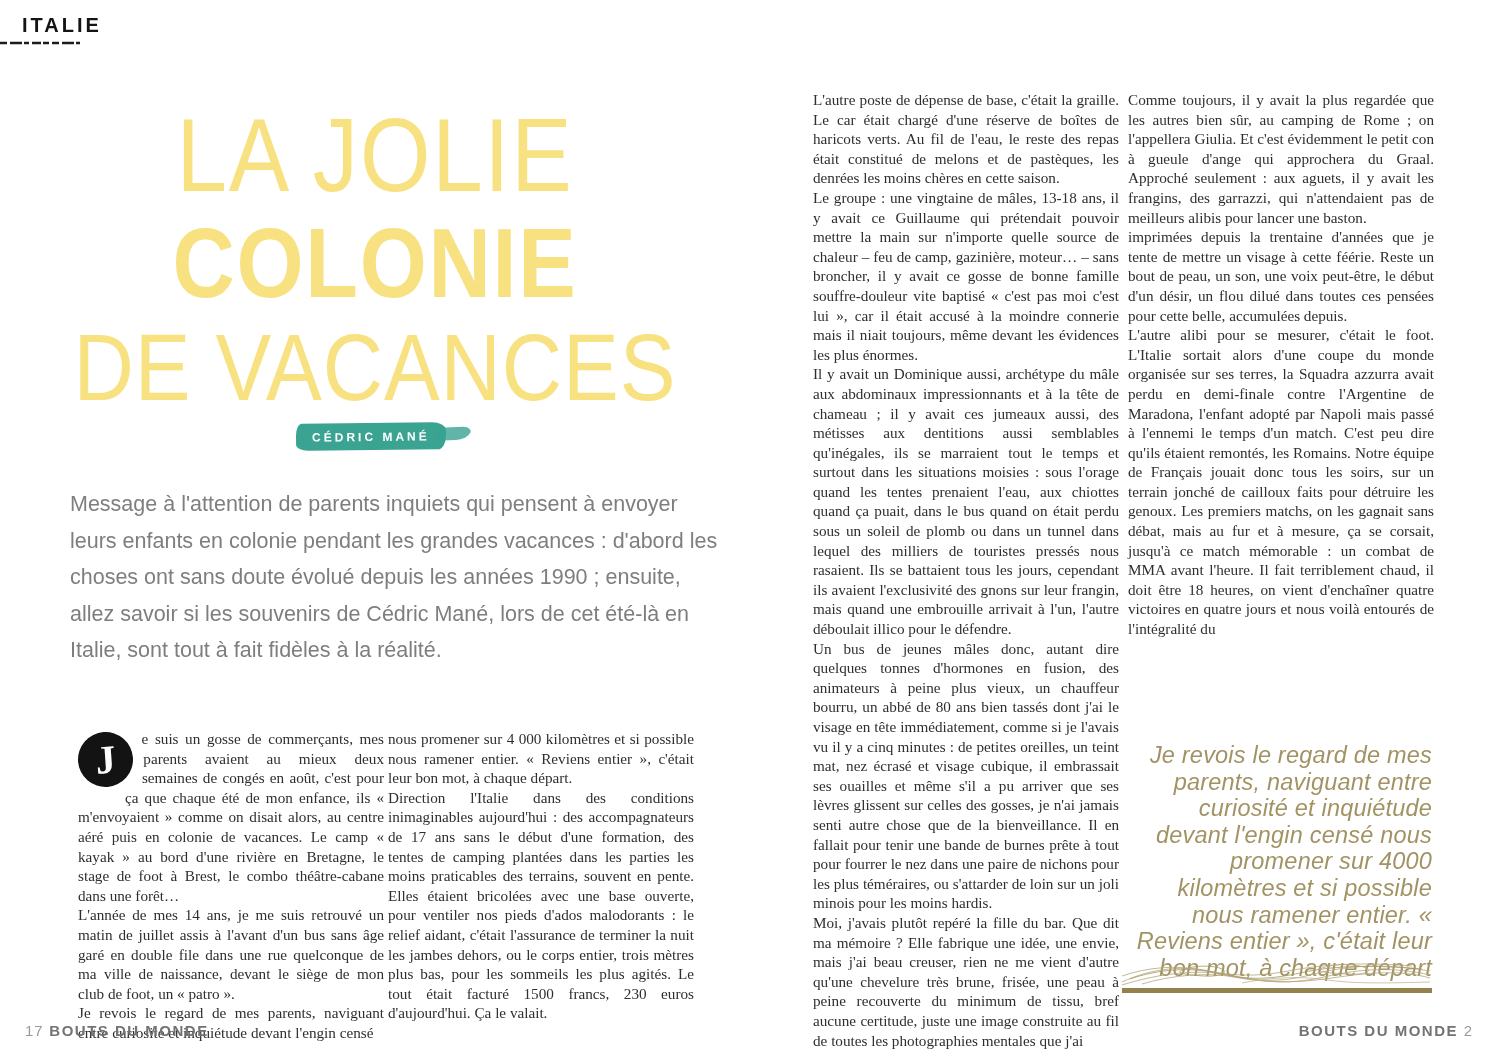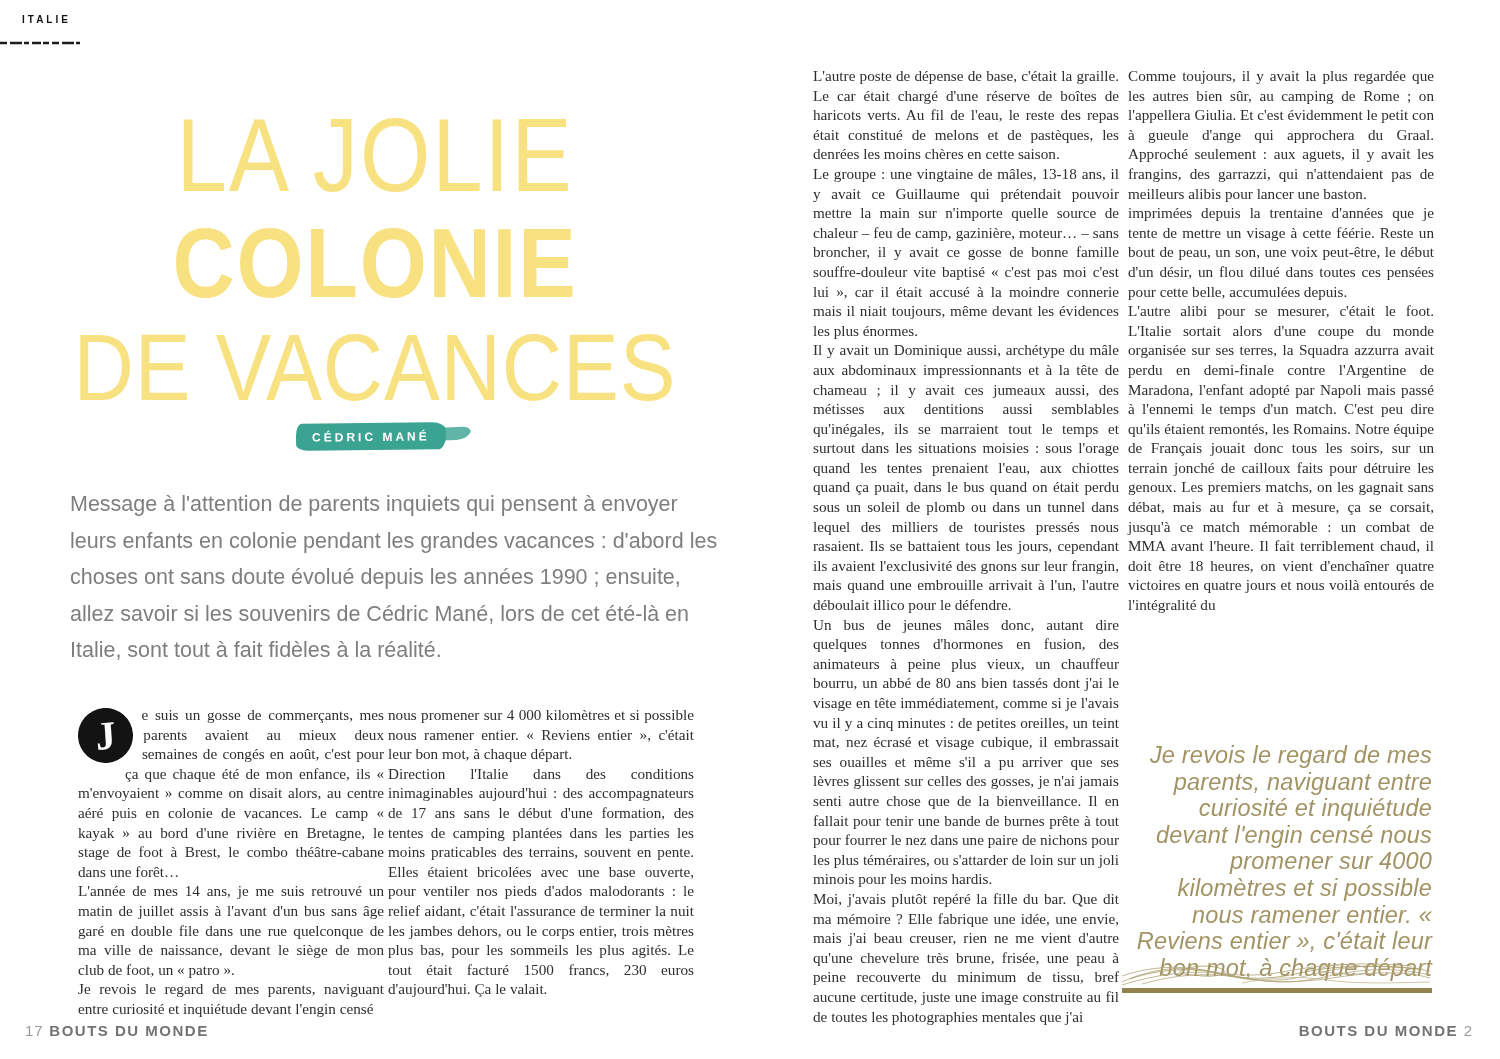--- a/index.html
+++ b/index.html
@@ -1,20 +1,20 @@
 <!DOCTYPE html>
 <html lang="fr"><head>
 <meta charset="utf-8">
 <style>
   html,body{margin:0;padding:0;background:#e8e8e8;}
   .spread{position:relative;width:1500px;height:1059px;background:#ffffff;overflow:hidden;
           font-family:"Liberation Sans",sans-serif;}
 
   
-  .kicker{position:absolute;left:22px;top:14px;font-size:10px;font-weight:bold;
+  .kicker{position:absolute;left:22px;top:14px;font-size:20px;font-weight:bold;
           letter-spacing:3px;color:#141414;}
   .kicker-line{position:absolute;left:0px;top:40px;}
 
   
   .title-line{position:absolute;left:30px;width:690px;text-align:center;line-height:1;
               color:#f8e181;transform:scaleX(.88);transform-origin:50% 0;}
   .t1{top:104px;font-size:103px;font-weight:400;letter-spacing:2px;}
   .t2{top:214px;font-size:98px;font-weight:800;letter-spacing:2px;}
   .t3{top:320px;font-size:95px;font-weight:400;letter-spacing:1px;}
 
@@ -26,21 +26,21 @@
                 background:#3aa392;opacity:.8;border-radius:2px 12px 14px 2px / 8px;
                 transform:skewX(-24deg) rotate(-2deg);}
 
   
   .intro{position:absolute;left:70px;top:486px;width:648px;text-align:left;
          font-size:21.5px;line-height:36.6px;color:#7e7e7e;}
 
   
   .body-col{position:absolute;width:306px;font-family:"Liberation Serif","DejaVu Serif",serif;
             font-size:15.2px;line-height:19.6px;color:#2e2e2e;text-align:justify;
-            hyphens:auto;-webkit-hyphens:auto;}
+            hyphens:auto;margin-top:24px;-webkit-hyphens:auto;}
   .body-col p{margin:0;}
   .lp-col1{left:78px;top:705px;}
   .lp-col2{left:388px;top:705px;}
   .rp-col1{left:813px;top:66px;}
   .rp-col2{left:1128px;top:66px;}
 
   
   .dropcap{float:left;width:55px;height:55px;margin:3px 12px 2px 0;background:#131313;
            color:#fdfdfd;border-radius:50%;display:flex;align-items:center;justify-content:center;
            font-family:"Liberation Serif",serif;font-size:40px;font-weight:bold;

